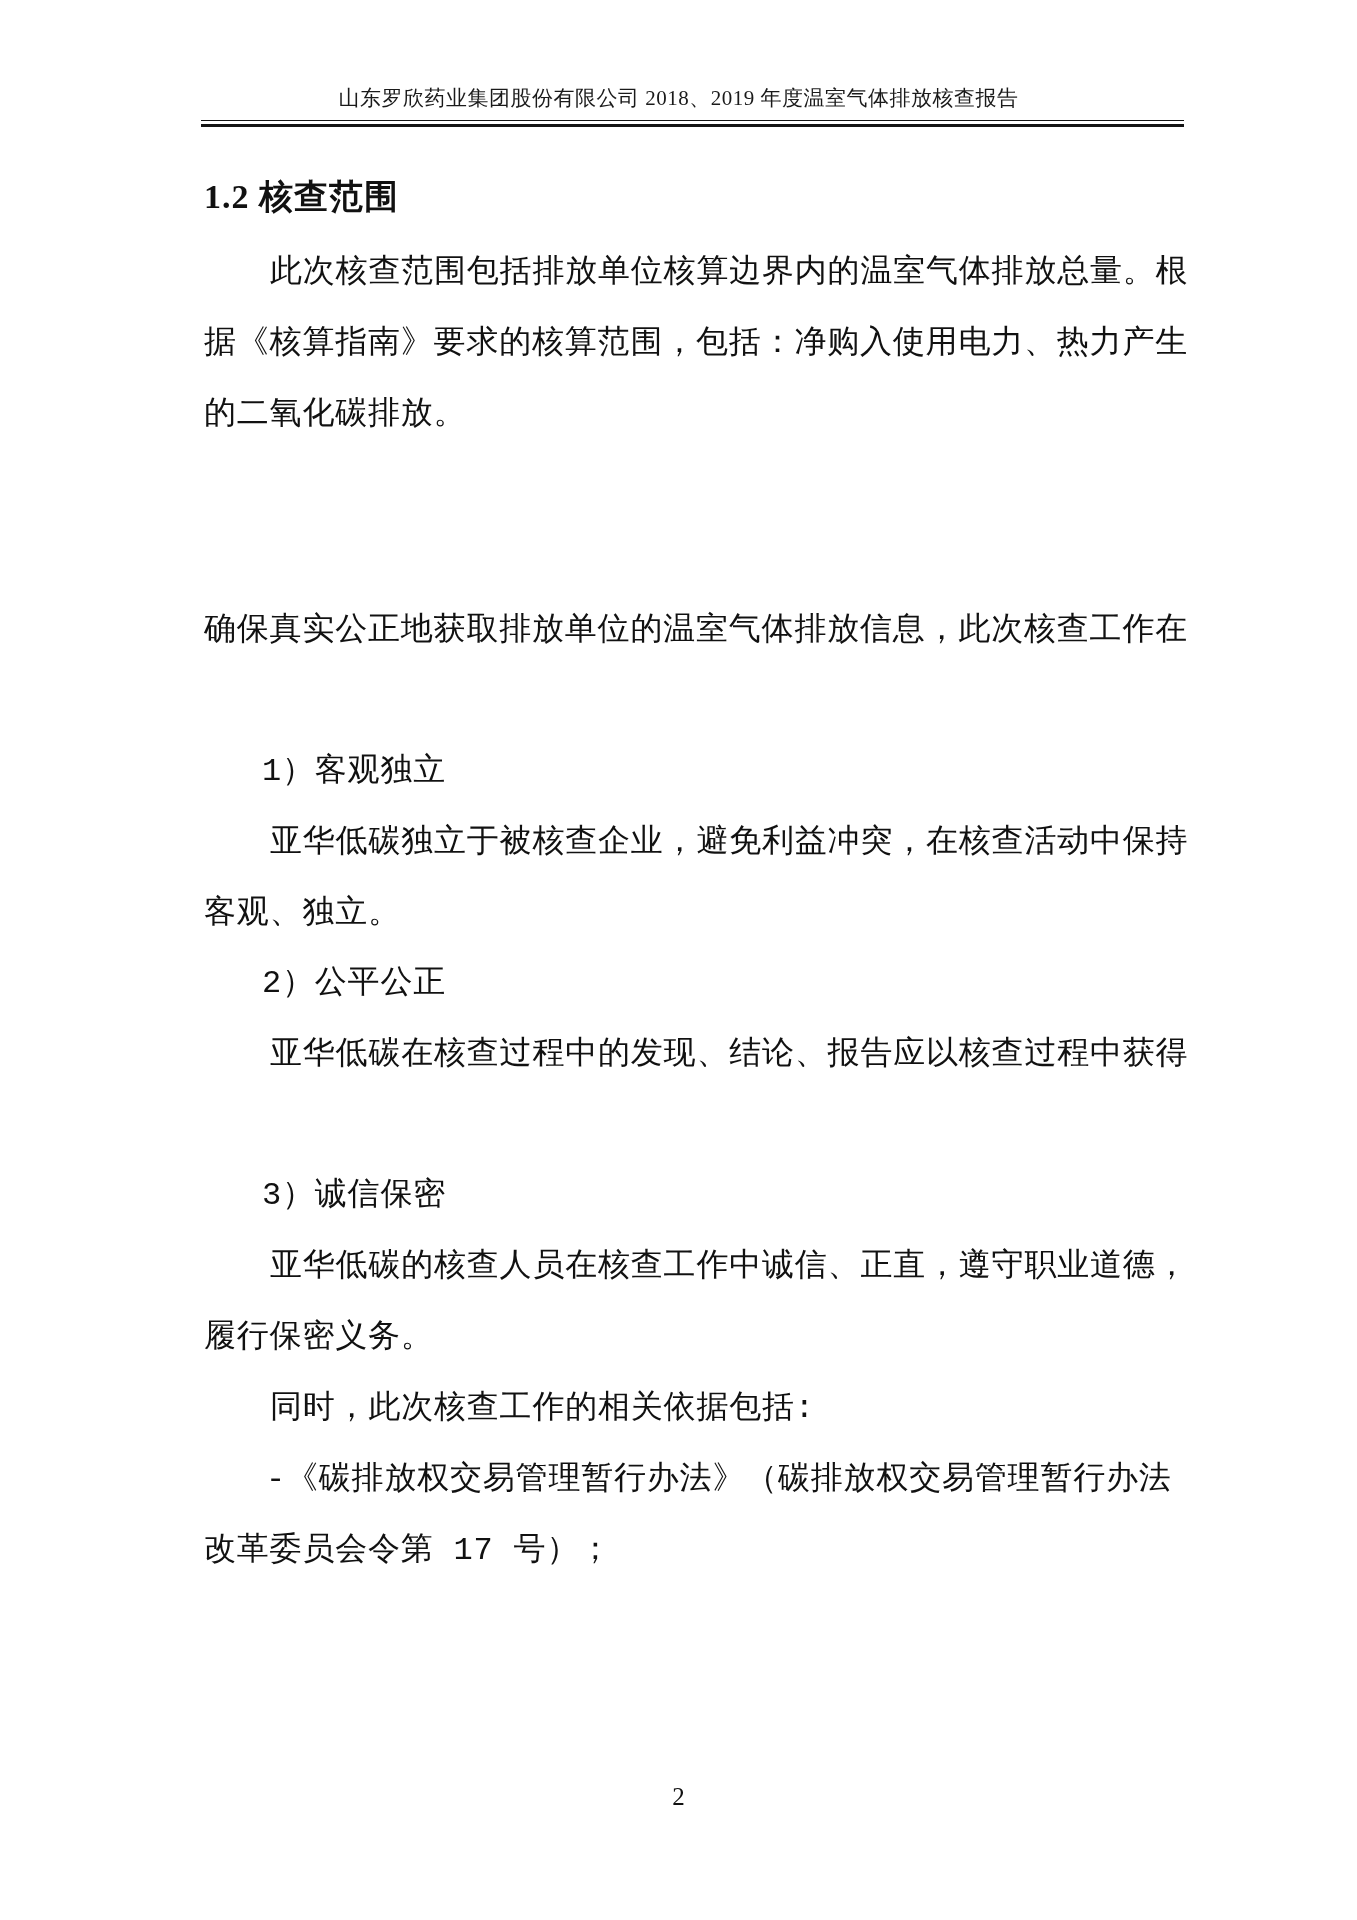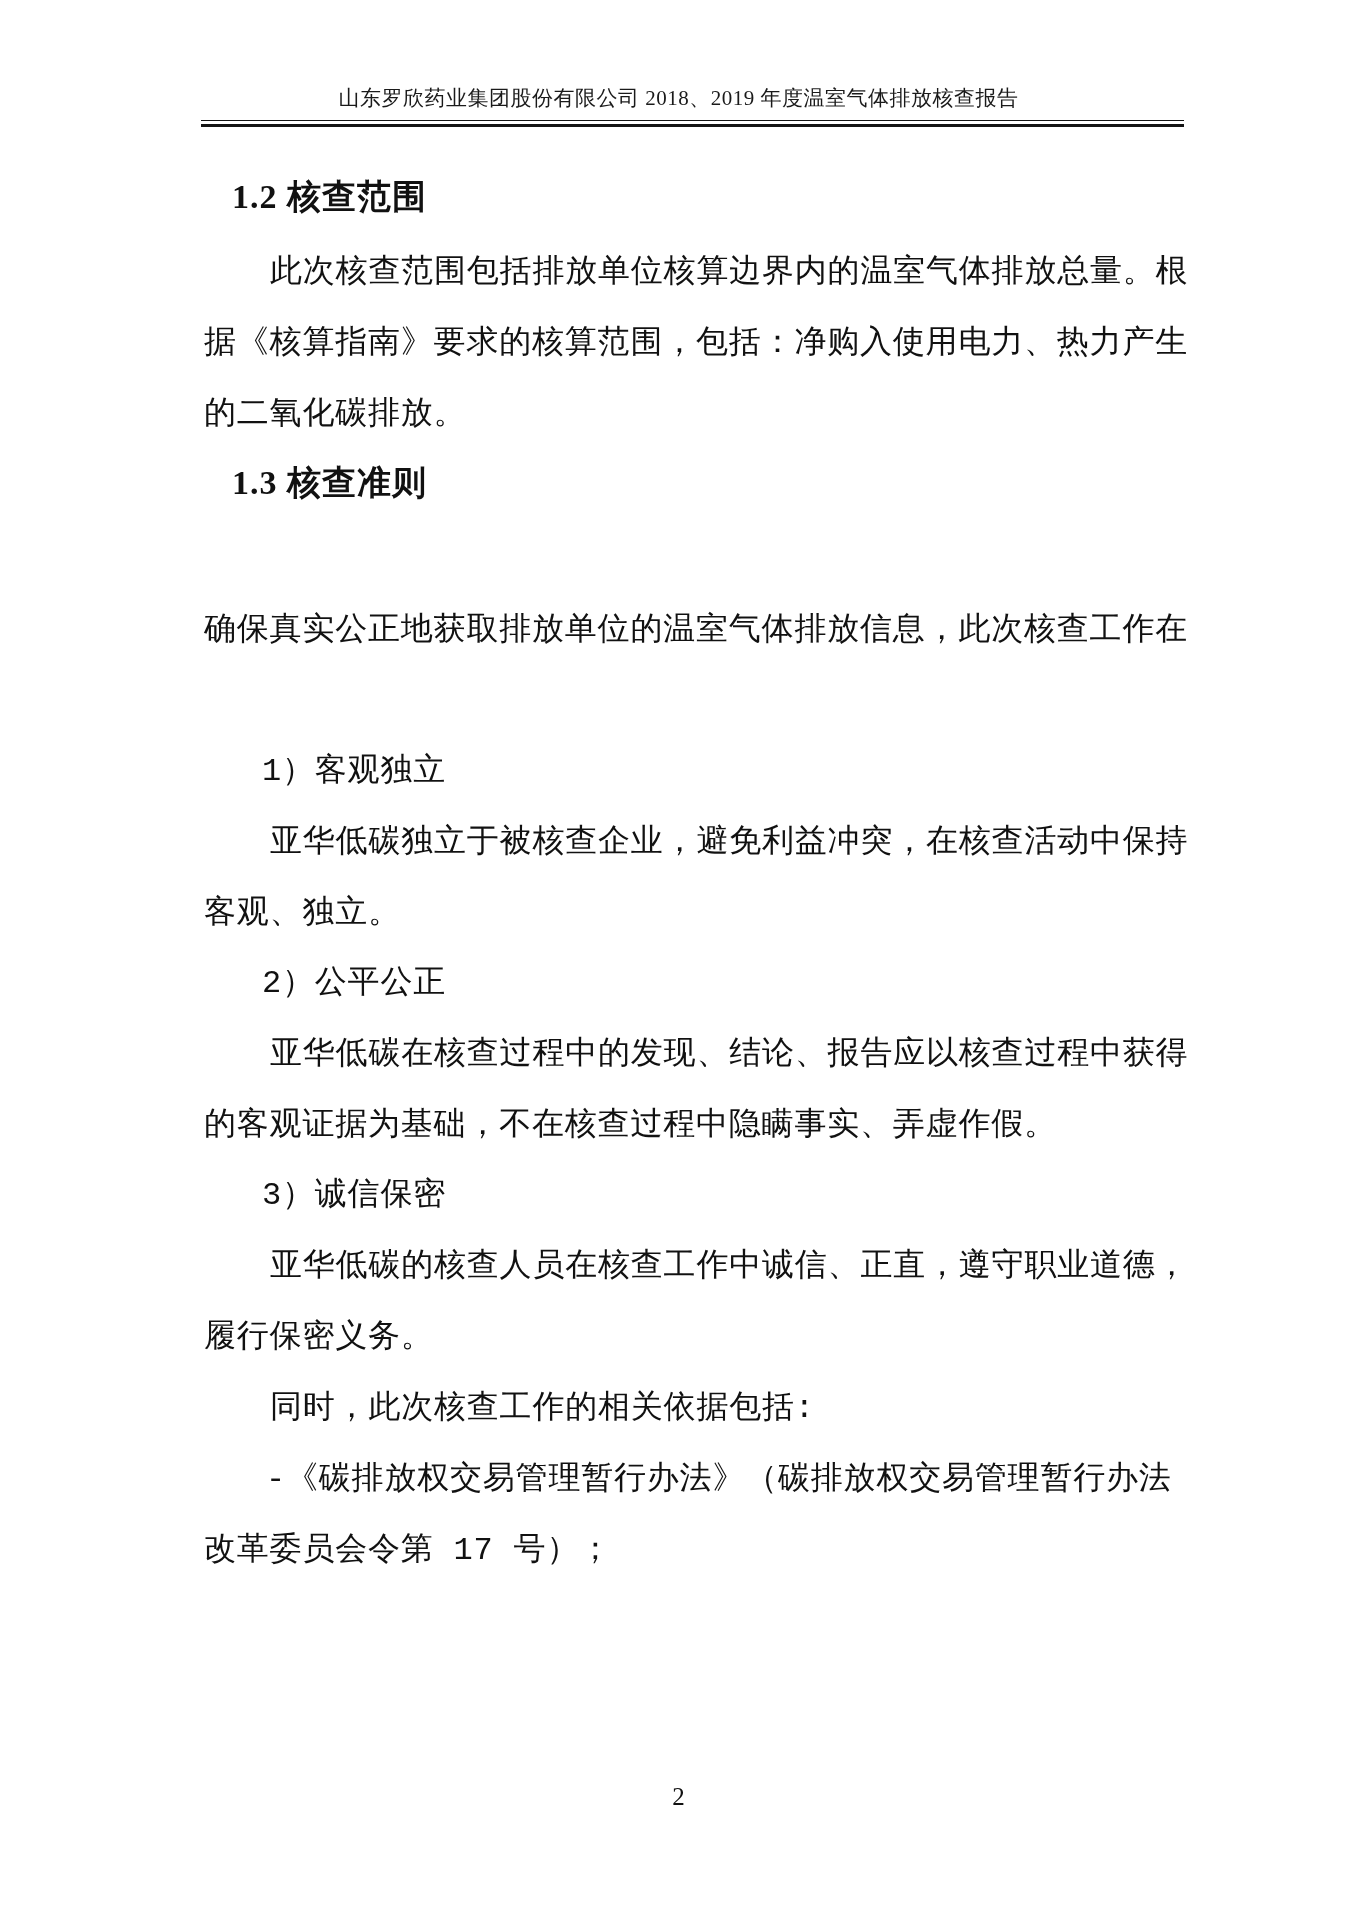--- a/index.html
+++ b/index.html
@@ -38,21 +38,20 @@
   }
   .heading {
     position: absolute;
     left: 204px;
     width: 1000px;
     font-size: 34px;
     line-height: 1;
     font-weight: bold;
     white-space: nowrap;
     letter-spacing: 1px;
-    margin-left: 28px;
   }
   .bodyline {
     position: absolute;
     left: 204px;
     width: 1060px;
     font-size: 32px;
     line-height: 1.05;
     white-space: nowrap;
     letter-spacing: 0.8px;
     font-family: Liberation Mono, monospace;
@@ -79,29 +78,27 @@
   <div class="header-title">山东罗欣药业集团股份有限公司 2018、2019 年度温室气体排放核查报告</div>
 
   <div class="header-rule"></div>
 
   <div class="heading" style="top:180px">1.2 核查范围</div>
 
   <div class="bodyline ind2" style="top:256px">此次核查范围包括排放单位核算边界内的温室气体排放总量。根</div>
   <div class="bodyline" style="top:327px">据《核算指南》要求的核算范围，包括：净购入使用电力、热力产生</div>
   <div class="bodyline" style="top:398px">的二氧化碳排放。</div>
 
-  <div class="heading" style="top:466px">1.3 核查准则</div>
 
   <div class="bodyline" style="top:614px">确保真实公正地获取排放单位的温室气体排放信息，此次核查工作在</div>
   <div class="bodyline ind-it" style="top:755px">1）客观独立</div>
   <div class="bodyline ind2" style="top:826px">亚华低碳独立于被核查企业，避免利益冲突，在核查活动中保持</div>
   <div class="bodyline" style="top:897px">客观、独立。</div>
   <div class="bodyline ind-it" style="top:967px">2）公平公正</div>
   <div class="bodyline ind2" style="top:1038px">亚华低碳在核查过程中的发现、结论、报告应以核查过程中获得</div>
-  <div class="bodyline" style="top:1109px">的客观证据为基础，不在核查过程中隐瞒事实、弄虚作假。</div>
   <div class="bodyline ind-it" style="top:1179px">3）诚信保密</div>
   <div class="bodyline ind2" style="top:1250px">亚华低碳的核查人员在核查工作中诚信、正直，遵守职业道德，</div>
   <div class="bodyline" style="top:1321px">履行保密义务。</div>
   <div class="bodyline ind2" style="top:1392px">同时，此次核查工作的相关依据包括:</div>
   <div class="bodyline ind-da" style="top:1463px">-《碳排放权交易管理暂行办法》（碳排放权交易管理暂行办法</div>
   <div class="bodyline" style="top:1534px">改革委员会令第 17 号）；</div>
 
   <div class="page-number">2</div>
 
 </div>

